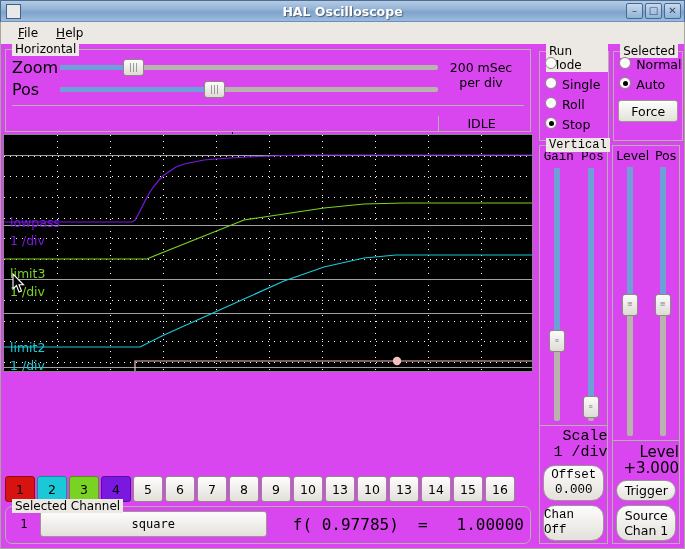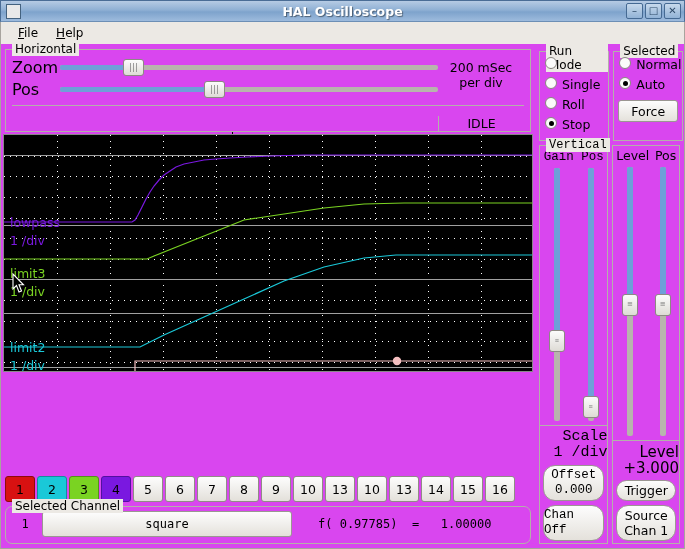--- a/index.html
+++ b/index.html
@@ -184,21 +184,21 @@
     border: 1px solid #9b9792; border-radius: 3px;
     background: linear-gradient(to bottom,#fdfdfd,#e4e1db);
     display:flex; align-items:center; justify-content:center;
     font-family:"DejaVu Sans Mono","Liberation Mono",monospace;
     font-size: 12px;
     margin-left: 4px;
   }
   .selchan-eq {
     margin-left: 26px;
     font-family:"DejaVu Sans Mono","Liberation Mono",monospace;
-    font-size: 12px;
+    font-size: 16px;
     white-space: pre;
   }
   
   .radio-row { display: flex; height: 20px; padding-left: 4px; }
   .radio {
     width: 12px; height: 12px; border-radius: 50%;
     border: 1px solid #8b8781; background: #fbfbfa;
     margin-right: 5px; position: relative; flex:0 0 auto;
   }
   .radio.sel::after {

